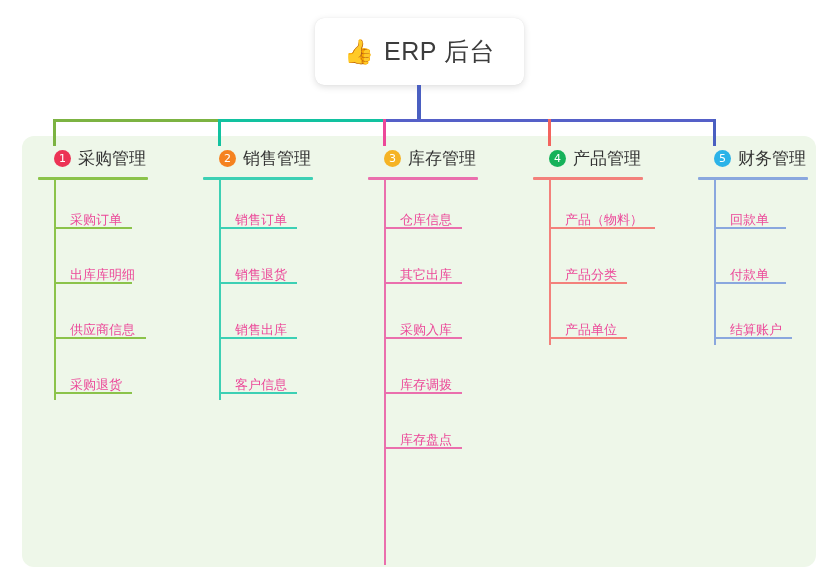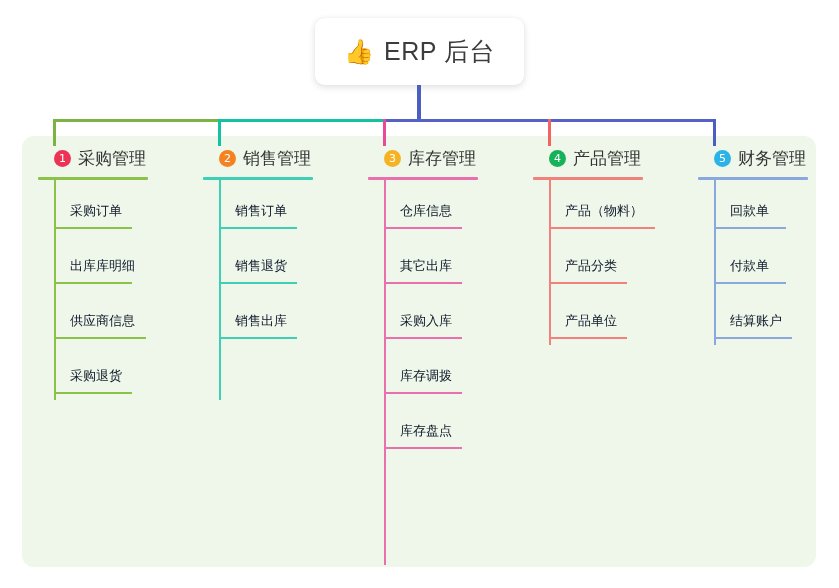--- a/index.html
+++ b/index.html
@@ -110,23 +110,23 @@
     width: 2px;
   }
   .leaf {
     position: relative;
     height: 55px;
     box-sizing: border-box;
   }
   .leaf-label {
     position: absolute;
     left: 32px;
-    top: 22px;
+    top: 31px;
     font-size: 13px;
-    color: #0f172a;
+    color: #ec4899;
     white-space: nowrap;
   }
   .leaf-rule {
     position: absolute;
     left: 16px;
     top: 47px;
     height: 2px;
   }
 </style>
 </head>
@@ -193,20 +193,24 @@
             <div class="leaf-rule" style="width: 78px; background: rgb(61, 208, 180);"></div>
           </div>
           <div class="leaf">
             <div class="leaf-label">销售退货</div>
             <div class="leaf-rule" style="width: 78px; background: rgb(61, 208, 180);"></div>
           </div>
           <div class="leaf">
             <div class="leaf-label">销售出库</div>
             <div class="leaf-rule" style="width: 78px; background: rgb(61, 208, 180);"></div>
           </div>
+          <div class="leaf">
+            <div class="leaf-label">客户信息</div>
+            <div class="leaf-rule" style="width: 78px; background: rgb(61, 208, 180);"></div>
+          </div>
         </div>
       </div>
       <div class="column" style="left: 368px;">
         <div class="col-head">
           <span class="badge" style="background: rgb(245, 179, 36);">3</span>
           <span class="col-name">库存管理</span>
         </div>
         <div class="head-rule" style="width: 110px; background: rgb(234, 111, 173);"></div>
         <div class="items">
           <div class="spine" style="height: 385px; background: rgb(234, 111, 173);"></div>

